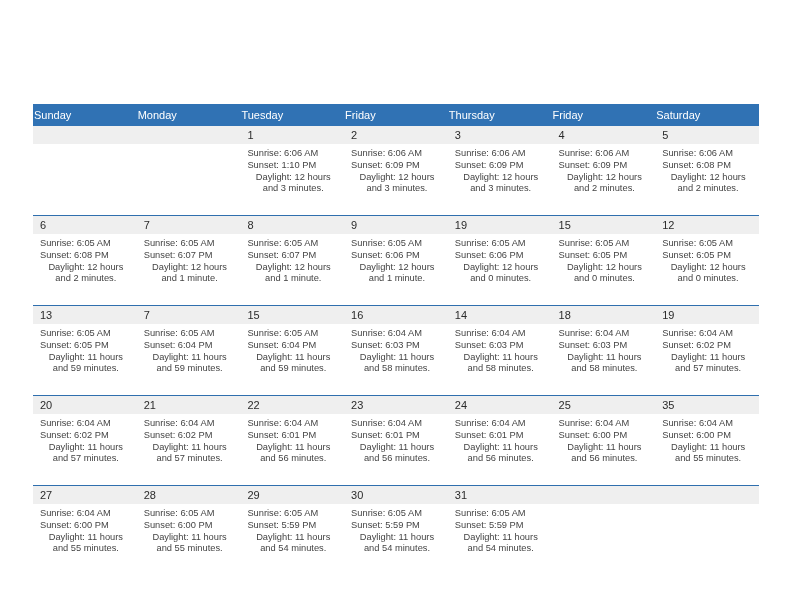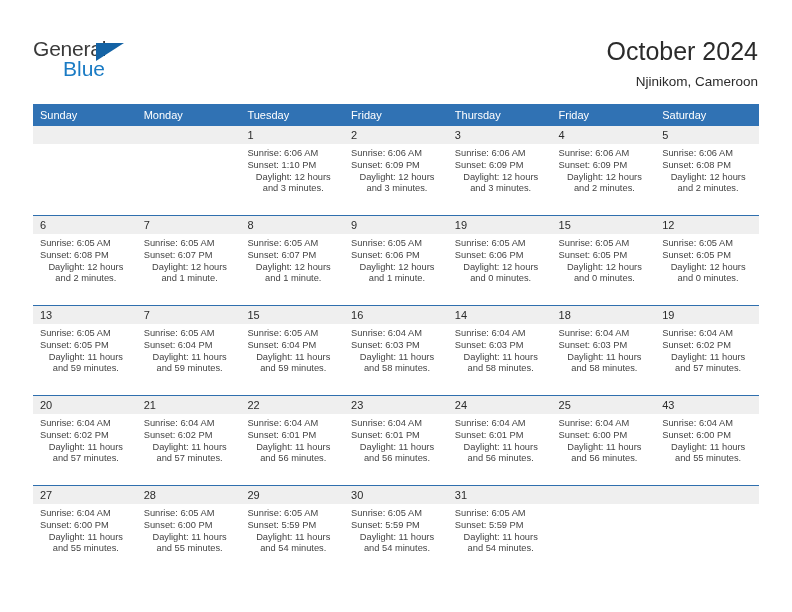--- a/index.html
+++ b/index.html
@@ -71,21 +71,21 @@
     width: 726px;
     border-collapse: collapse;
     table-layout: fixed;
   }
   .cal th {
     background: #3072b4;
     color: #ffffff;
     font-size: 11px;
     font-weight: normal;
     text-align: left;
-    padding: 5px 0 5px 7px;
+    padding: 5px 0 5px 1px;
     height: 21px;
     border: none;
   }
   .cal td {
     vertical-align: top;
     width: 103.7px;
     height: 89px;
     padding: 0;
     border: none;
     background: #ffffff;
@@ -113,31 +113,20 @@
     color: #444444;
   }
   .info div { white-space: nowrap; }
   .info .dl { white-space: normal; text-align: center; }
 </style>
 </head>
 <body>
 
 <div class="page">
 
-  <div class="header">
-    <div class="logo">
-      <span class="logo-general">General</span>
-      <span class="logo-tri"></span>
-      <span class="logo-blue">Blue</span>
-    </div>
-    <div class="title-wrap">
-      <div class="cal-title">October 2024</div>
-      <div class="cal-sub">Njinikom, Cameroon</div>
-    </div>
-  </div>
 
   <table class="cal">
     <thead>
       <tr>
         <th>Sunday</th>
         <th>Monday</th>
         <th>Tuesday</th>
         <th>Friday</th>
         <th>Thursday</th>
         <th>Friday</th>
@@ -407,21 +396,21 @@
               <div class="daynum">25</div>
               <div class="info">
                 <div>Sunrise: 6:04 AM</div>
                 <div>Sunset: 6:00 PM</div>
                 <div class="dl">Daylight: 11 hours and 56 minutes.</div>
               </div>
             </div>
           </td>
           <td>
             <div class="cell-inner">
-              <div class="daynum">43</div>
+              <div class="daynum">35</div>
               <div class="info">
                 <div>Sunrise: 6:04 AM</div>
                 <div>Sunset: 6:00 PM</div>
                 <div class="dl">Daylight: 11 hours and 55 minutes.</div>
               </div>
             </div>
           </td>
         </tr>
         <tr class="week-row">
           <td>

